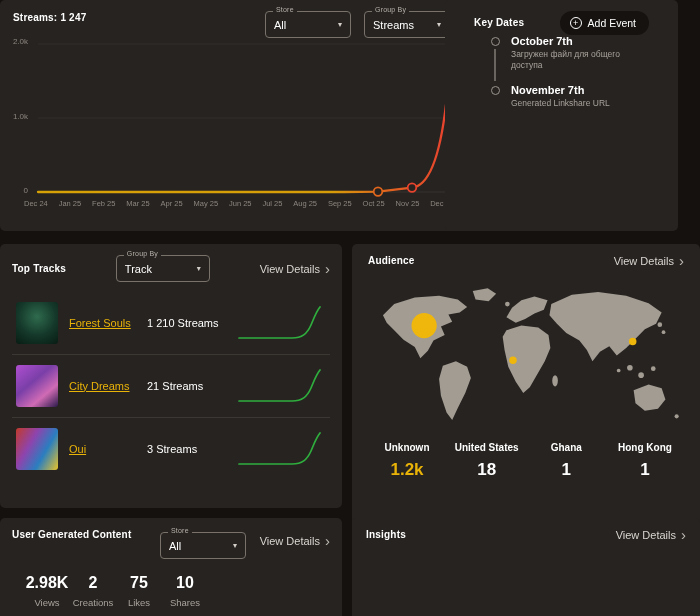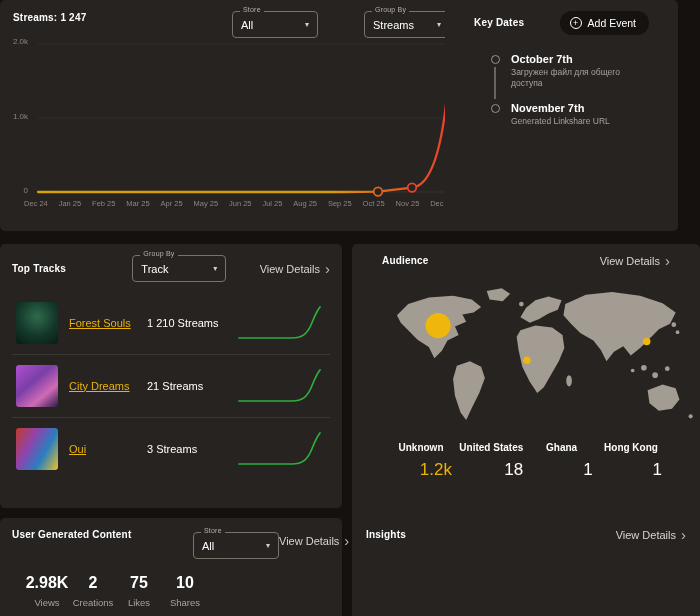--- a/index.html
+++ b/index.html
@@ -8,32 +8,32 @@
     background:#14110f;
     font-family:"Liberation Sans", sans-serif;
     color:#fff;
     position:relative;
     overflow:hidden;
   }
   .panel { position:absolute; background:#272320; border-radius:5px; }
   #streams-panel  { left:0;   top:0;   width:462px; height:231px; padding:9px 10px; }
   #key-dates-panel{ left:445px;top:0;  width:233px; height:231px; padding:11px 29px; }
   #top-tracks-panel{left:0;   top:244px;width:342px; height:264px; padding:11px 12px; }
-  #audience-panel { left:352px;top:244px;width:348px; height:340px; padding:11px 30px; }
+  #audience-panel { left:352px;top:244px;width:348px; height:340px; padding:11px 16px; }
   #ugc-panel      { left:0;   top:518px;width:342px; height:140px; padding:11px 12px; }
   #insights-panel { left:352px;top:518px;width:348px; height:140px; padding:11px 14px; }
 
   h2.panel-title { font-size:10px; font-weight:700; letter-spacing:.2px; line-height:1.2; }
 
   
   .select {
     position:relative; height:27px; min-width:86px;
     border:1px solid #79726b; border-radius:4px;
     display:flex; align-items:center; padding:0 8px;
-    cursor:pointer; background:transparent;margin-left:33px;
+    cursor:pointer; background:transparent;
   }
   .select .lab {
     position:absolute; top:-6px; left:7px;
     font-size:7px; color:#b7b1aa; background:#272320; padding:0 3px;
     letter-spacing:.2px;
   }
   .select .val { font-size:11px; color:#fff; flex:1; white-space:nowrap; }
   .select .caret { font-size:8px; color:#d2cdc7; margin-left:10px; }
 
   .view-details {
@@ -60,21 +60,21 @@
     margin-left:auto; display:flex; align-items:center; gap:6px;
     background:#15120f; border:none; color:#fff; cursor:pointer;
     border-radius:13px; padding:6px 13px 6px 10px; font-size:10.5px;
     font-family:"Liberation Sans", sans-serif;
   }
   .add-event .plus {
     width:12px; height:12px; border:1px solid #fff; border-radius:50%;
     display:flex; align-items:center; justify-content:center;
     font-size:9px; line-height:1;
   }
-  .kd-events { margin-top:18px; padding-left:14px; }
+  .kd-events { padding-left:14px; }
   .kd-event { display:flex; }
   .kd-rail { display:flex; flex-direction:column; align-items:center; width:14px; flex:0 0 14px; }
   .kd-circle { width:9px; height:9px; border:1.5px solid #9a948c; border-radius:50%; margin-top:2px; flex:0 0 auto; }
   .kd-line { width:2px; background:#6a655e; flex:1; margin-top:3px; margin-bottom:3px; min-height:10px; }
   .kd-body { padding-left:9px; padding-bottom:13px; max-width:165px; }
   .kd-date { font-size:11px; font-weight:700; color:#fff; }
   .kd-desc { font-size:8.5px; color:#a8a29b; line-height:1.3; margin-top:2px; }
 
   
   .tracks-head { display:flex; align-items:center; justify-content:space-between; }
@@ -92,21 +92,21 @@
   }
   .track-streams { font-size:11px; color:#fff; flex:1; }
   .spark { width:88px; height:40px; flex:0 0 88px; margin-right:2px; }
 
   
   .aud-head { display:flex; align-items:center; justify-content:space-between; }
   .map-wrap { margin:16px auto 0; width:318px; }
   .aud-stats { display:flex; justify-content:space-between; margin-top:9px; padding:0 8px; }
   .aud-col { text-align:center; min-width:62px; }
   .aud-label { font-size:10px; font-weight:700; color:#fff; }
-  .aud-value { font-size:17px; font-weight:400; color:#fff; margin-top:7px;text-align:right; }
+  .aud-value { font-size:17px; font-weight:700; color:#fff; margin-top:7px; }
   .aud-value.accent { color:#e9b308; }
 
   
   .ugc-head { display:flex; align-items:flex-start; }
   .ugc-head h2 { flex:0 0 148px; }
   .ugc-head .select { margin-top:3px; min-width:86px; }
   .ugc-head .view-details { margin-left:auto; margin-top:6px; }
   .ugc-stats { display:flex; margin-top:15px; padding-left:12px; }
   .ugc-col { text-align:center; min-width:46px; }
   .ugc-value { font-size:16px; font-weight:700; color:#fff; }

